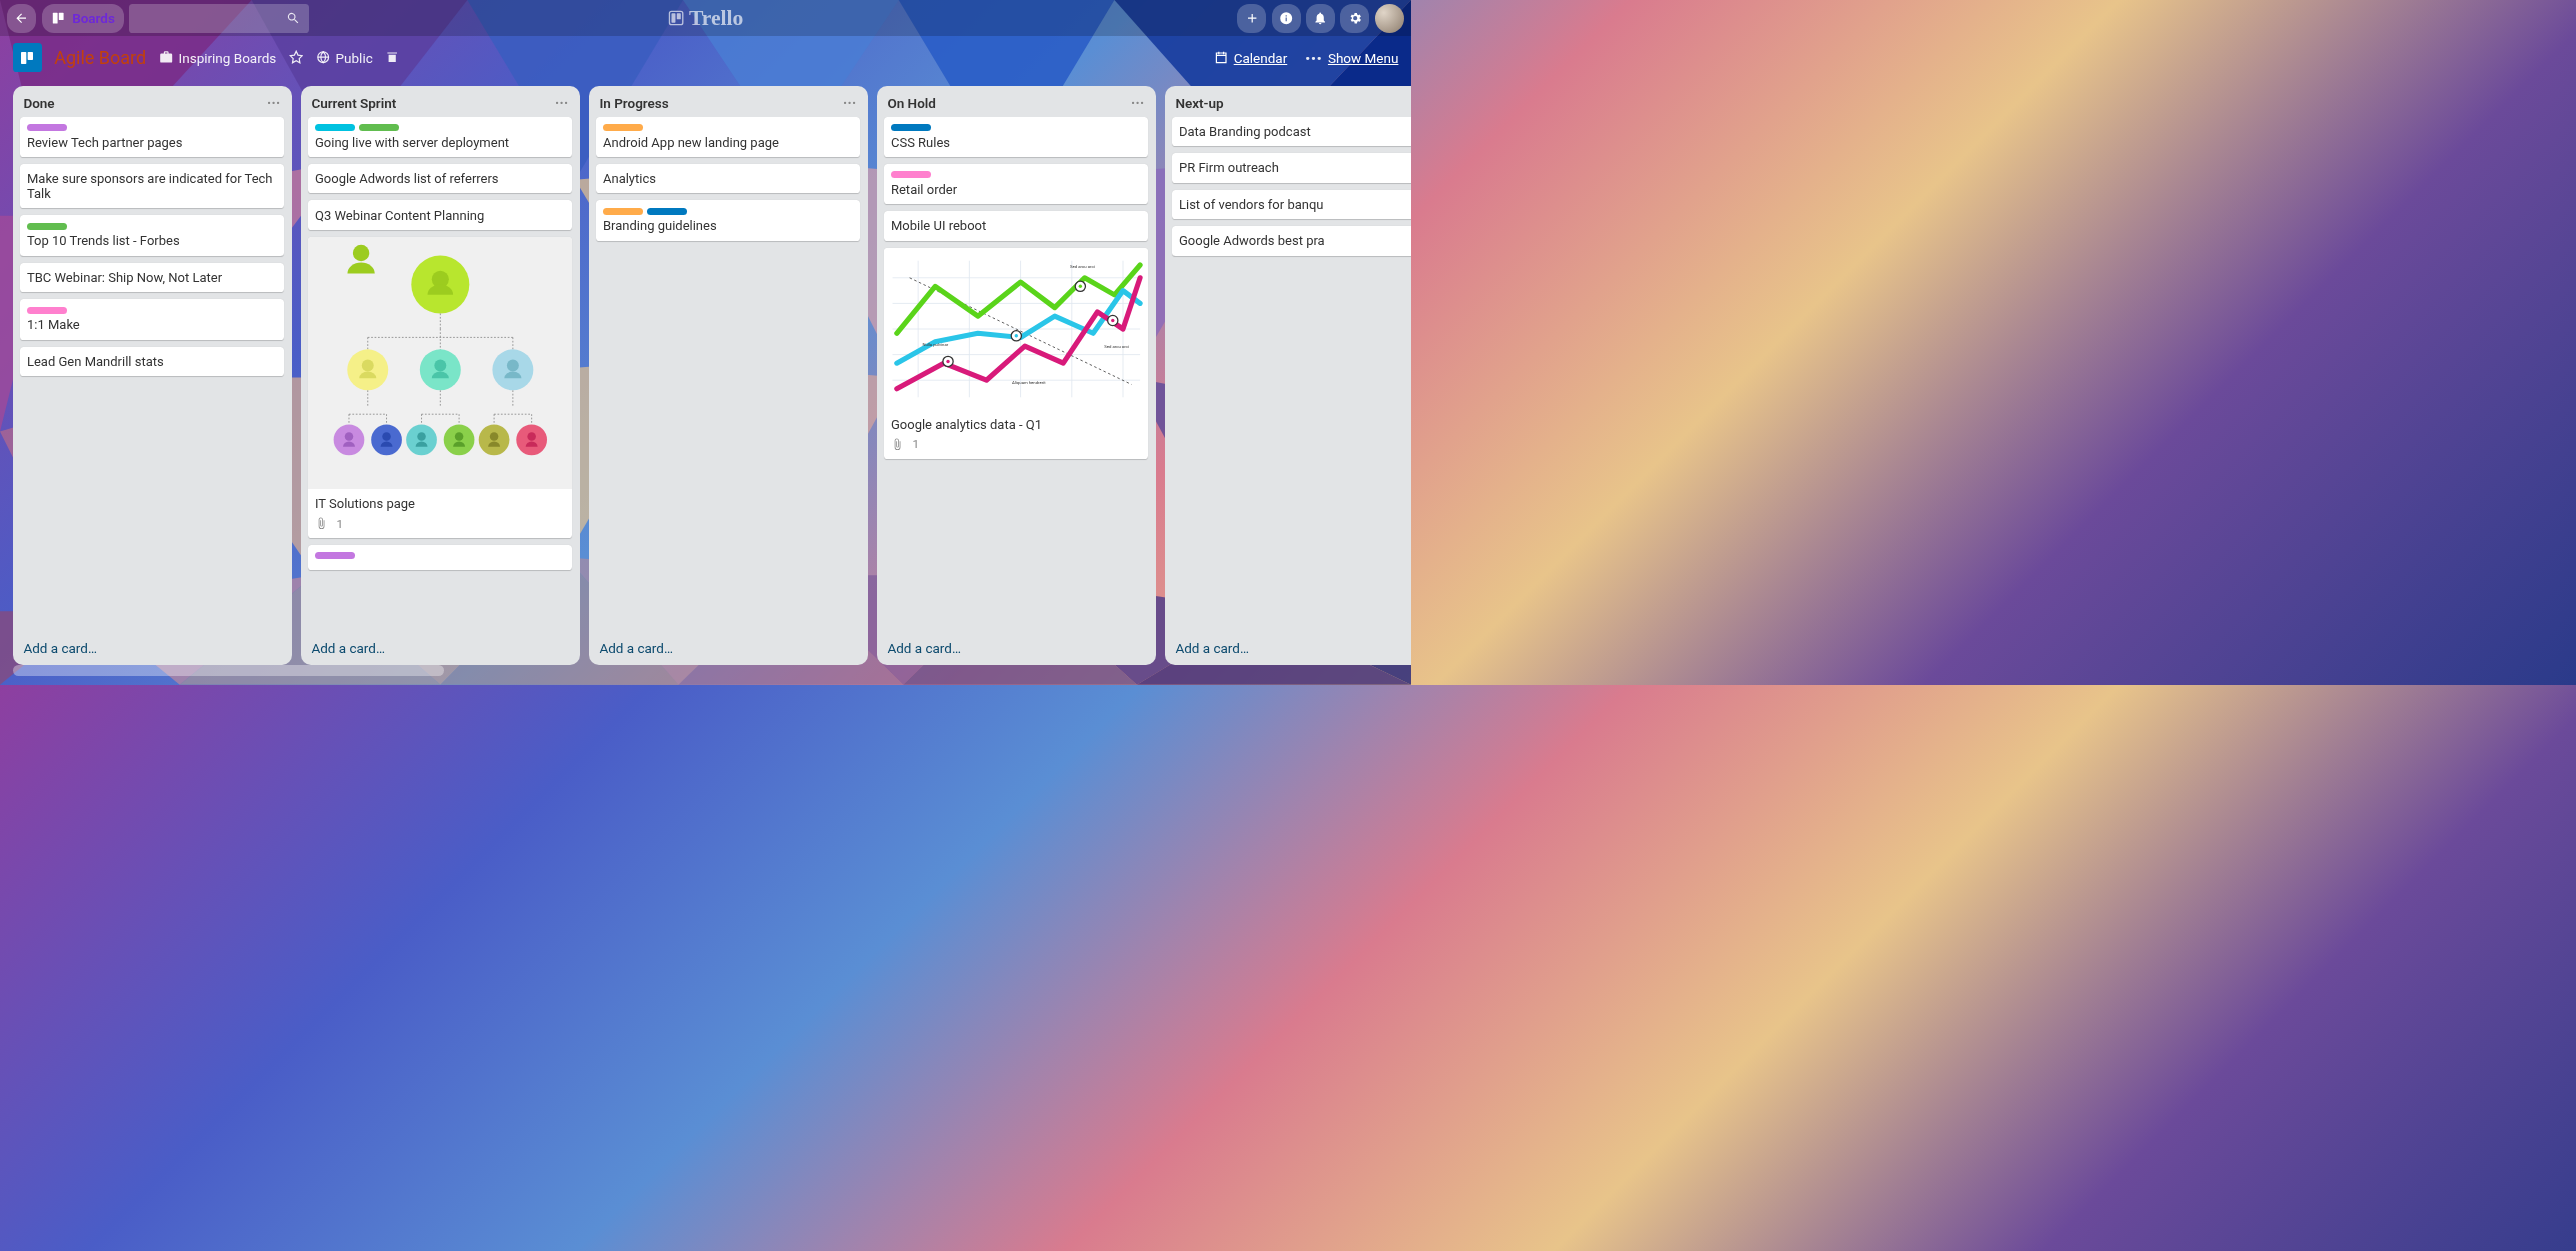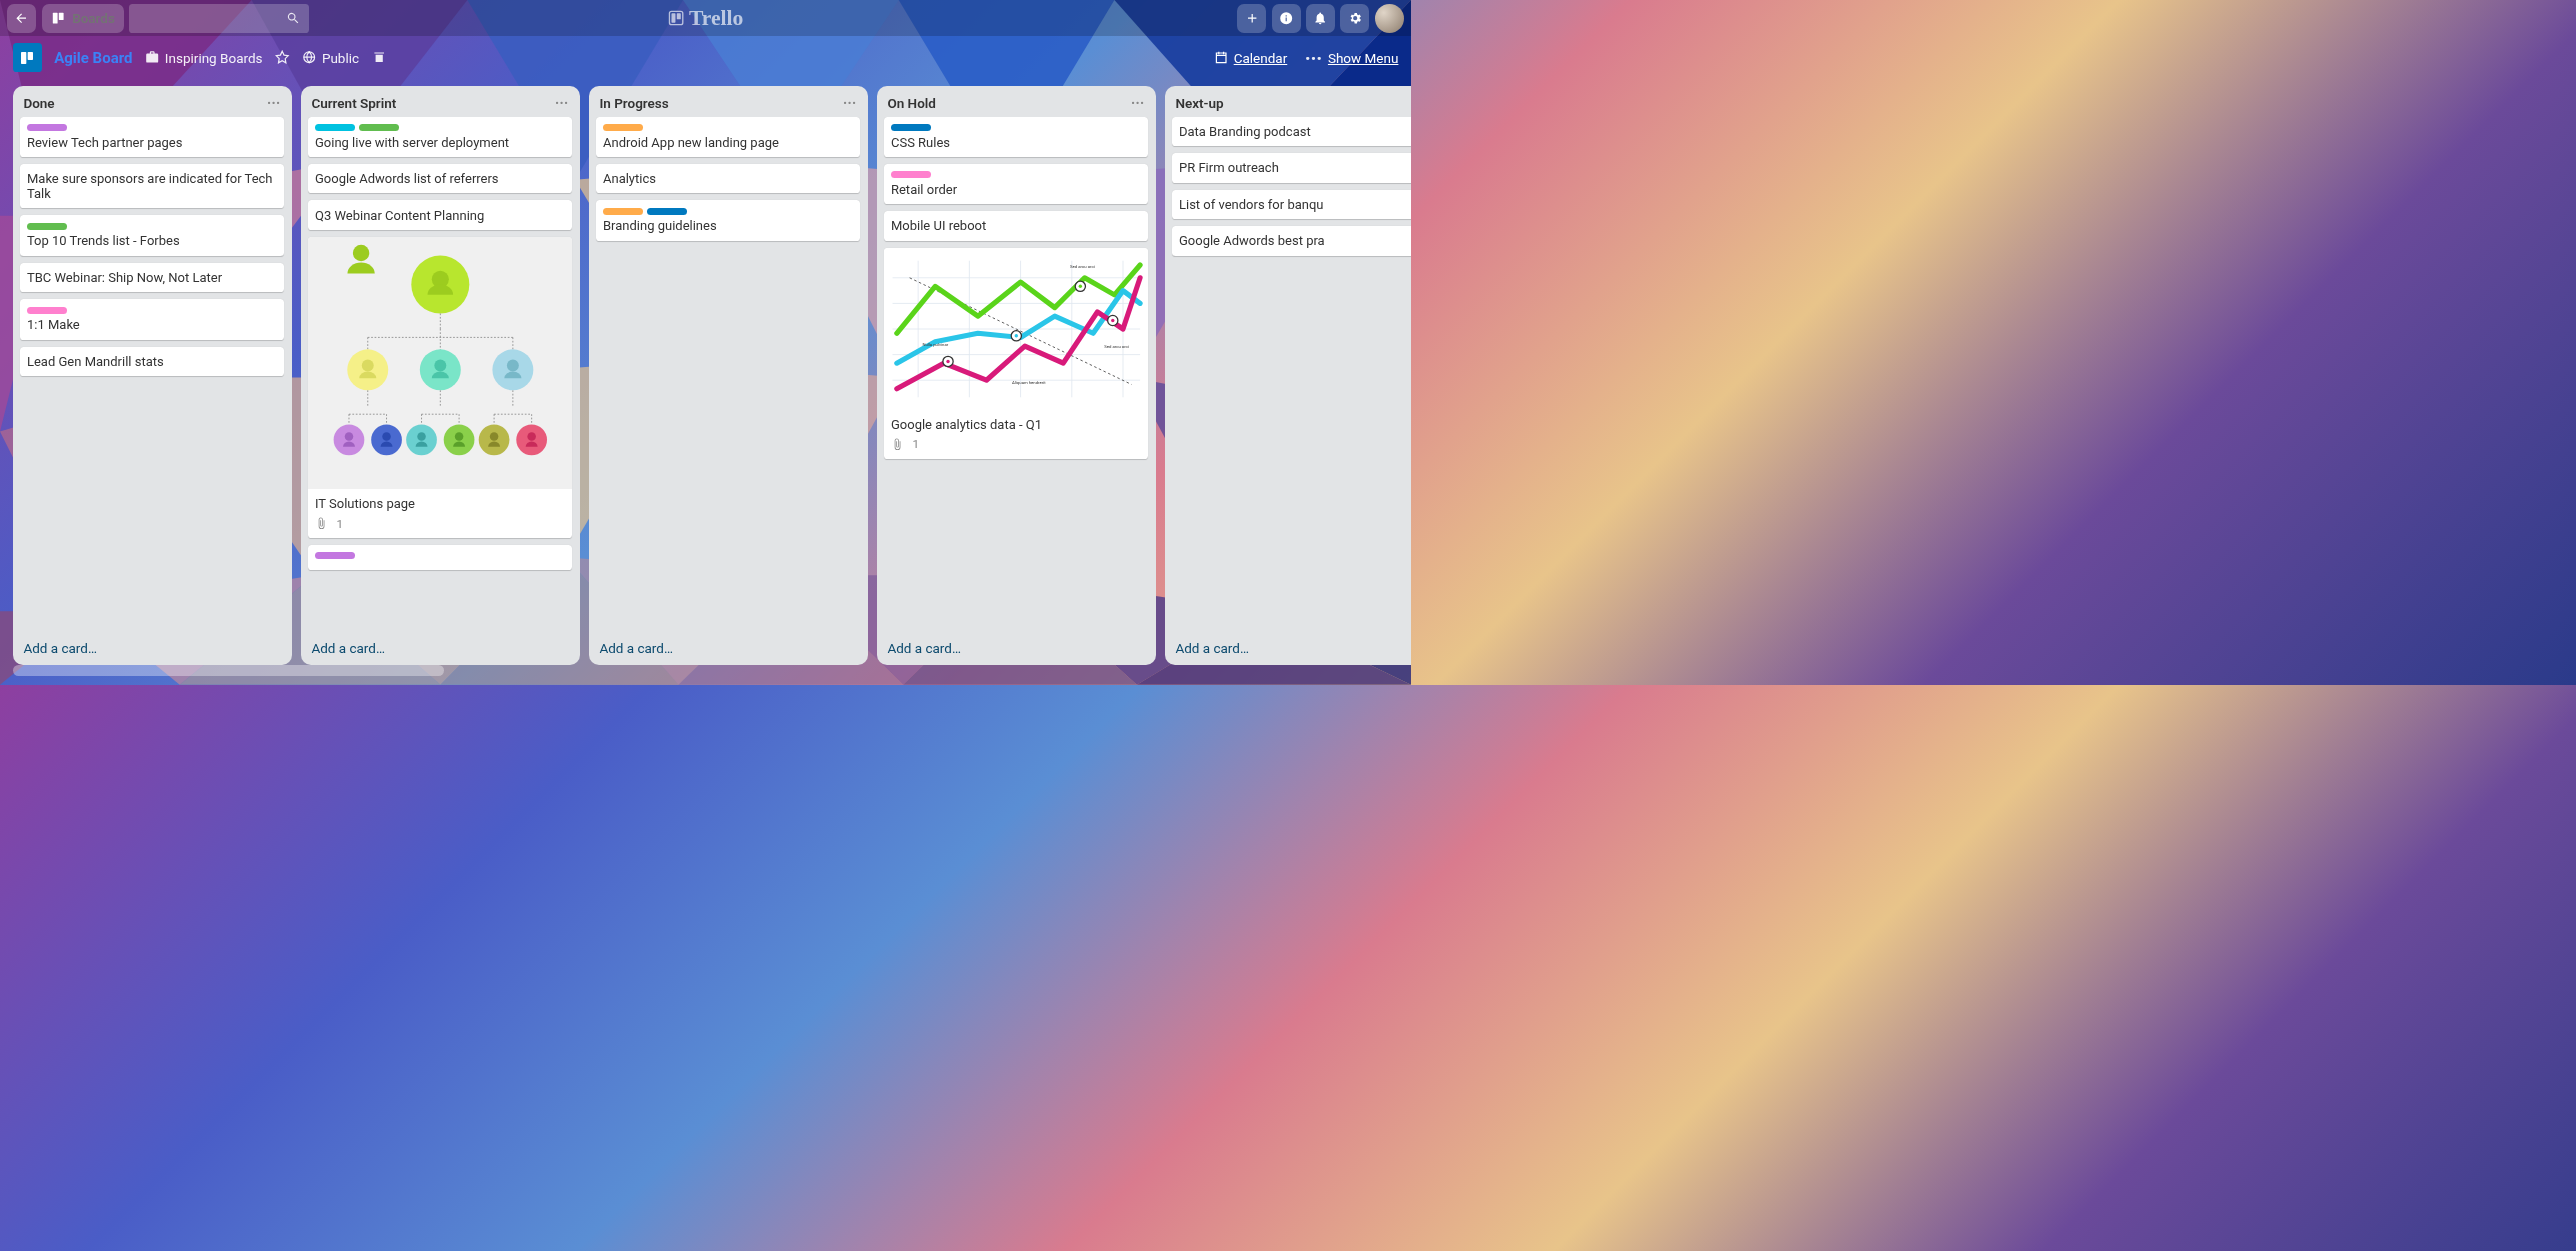--- a/index.html
+++ b/index.html
@@ -21,26 +21,26 @@
   z-index: 2;
   height: 36px;
   display: flex;
   align-items: center;
   padding: 3.6px 7.2px;
   background: rgba(0,0,0,0.18);
   gap: 5.4px;
 }
 .hbtn {
   background: rgba(255,255,255,0.22);
-  border-radius: 7px;
+  border-radius: 12px;
   height: 29px;
   display: flex;
   align-items: center;
   justify-content: center;
-  color: #737373;
+  color: #6d28d9;
   font-size: 13.5px;
   cursor: pointer;
   padding: 0 9px;
 }
 .hbtn.sq { width: 29px; padding: 0; }
 .hbtn svg { width: 14.4px; height: 14.4px; fill: white; }
 .search-box {
   background: rgba(255,255,255,0.22);
   border-radius: 3.6px;
   height: 29px;
@@ -89,23 +89,23 @@
 .board-icon {
   width: 29px;
   height: 29px;
   background: #0079bf;
   border-radius: 3.6px;
   display: flex;
   align-items: center;
   justify-content: center;
 }
 .board-title {
-  font-size: 15px;
-  font-weight: 700;
-  color: #3b82f6;
+  font-size: 18px;
+  font-weight: 400;
+  color: #c2410c;
 }
 .bh-item {
   display: flex;
   align-items: center;
   gap: 5.4px;
   font-size: 13.5px;
   color: rgba(255,255,255,0.92);
 }
 .bh-item svg { width: 14.4px; height: 14.4px; fill: rgba(255,255,255,0.9); }
 .bh-right {

